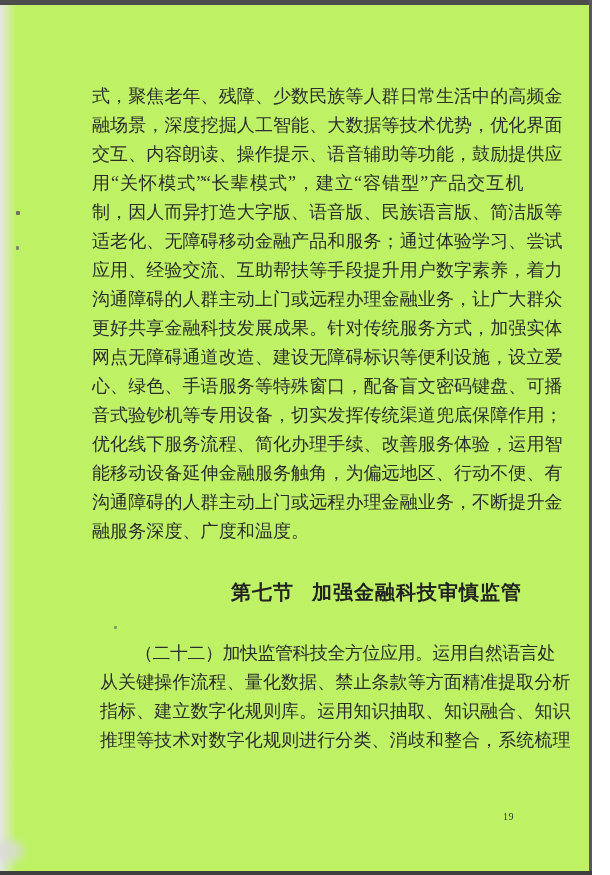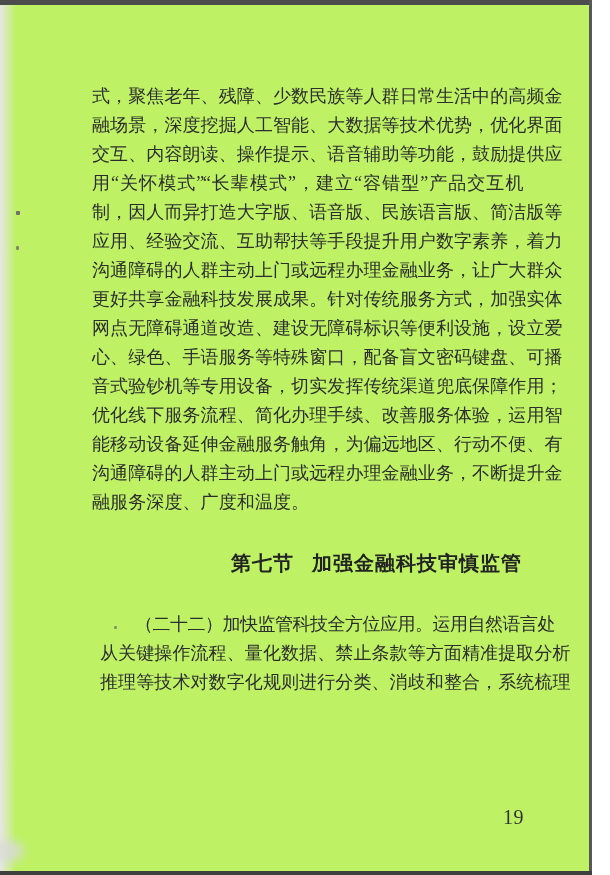--- a/index.html
+++ b/index.html
@@ -104,21 +104,21 @@
   .heading .gap {
     display: inline-block;
     width: 18px;
   }
   .para-2 { margin-top: 32px; margin-left: 8px; }
 
   .page-number {
     position: absolute;
     left: 503px;
     top: 808px;
-    font-size: 20px;
+    font-size: 10px;
     line-height: 18px;
     color: #333333;
     letter-spacing: 0.5px;
   }
 </style>
 </head>
 <body>
 
 <div class="page">
 
@@ -132,39 +132,41 @@
   <div class="speck s3"></div>
 
   <div class="content">
 
     <div class="para para-1" id="para1">
         <div class="line">式，聚焦老年、残障、少数民族等人群日常生活中的高频金</div>
         <div class="line">融场景，深度挖掘人工智能、大数据等技术优势，优化界面</div>
         <div class="line">交互、内容朗读、操作提示、语音辅助等功能，鼓励提供应</div>
         <div class="line tight2">用“关怀模式”“长辈模式”，建立“容错型”产品交互机</div>
         <div class="line">制，因人而异打造大字版、语音版、民族语言版、简洁版等</div>
+        <div class="line">适老化、无障碍移动金融产品和服务；通过体验学习、尝试</div>
         <div class="line">应用、经验交流、互助帮扶等手段提升用户数字素养，着力</div>
         <div class="line">沟通障碍的人群主动上门或远程办理金融业务，让广大群众</div>
         <div class="line">更好共享金融科技发展成果。针对传统服务方式，加强实体</div>
         <div class="line">网点无障碍通道改造、建设无障碍标识等便利设施，设立爱</div>
         <div class="line">心、绿色、手语服务等特殊窗口，配备盲文密码键盘、可播</div>
         <div class="line">音式验钞机等专用设备，切实发挥传统渠道兜底保障作用；</div>
         <div class="line">优化线下服务流程、简化办理手续、改善服务体验，运用智</div>
         <div class="line">能移动设备延伸金融服务触角，为偏远地区、行动不便、有</div>
         <div class="line">沟通障碍的人群主动上门或远程办理金融业务，不断提升金</div>
         <div class="line flush-left">融服务深度、广度和温度。</div>
       </div>
 
     <h2 class="heading">
       <span>第七节</span><span class="gap"></span><span>加强金融科技审慎监管</span>
     </h2>
 
     <div class="para para-2" id="para2">
         <div class="line indent">（二十二）加快监管科技全方位应用。运用自然语言处</div>
         <div class="line">从关键操作流程、量化数据、禁止条款等方面精准提取分析</div>
+        <div class="line">指标、建立数字化规则库。运用知识抽取、知识融合、知识</div>
         <div class="line">推理等技术对数字化规则进行分类、消歧和整合，系统梳理</div>
       </div>
 
   </div>
 
   <div class="page-number">19</div>
 
 </div>
 
 </body></html>

